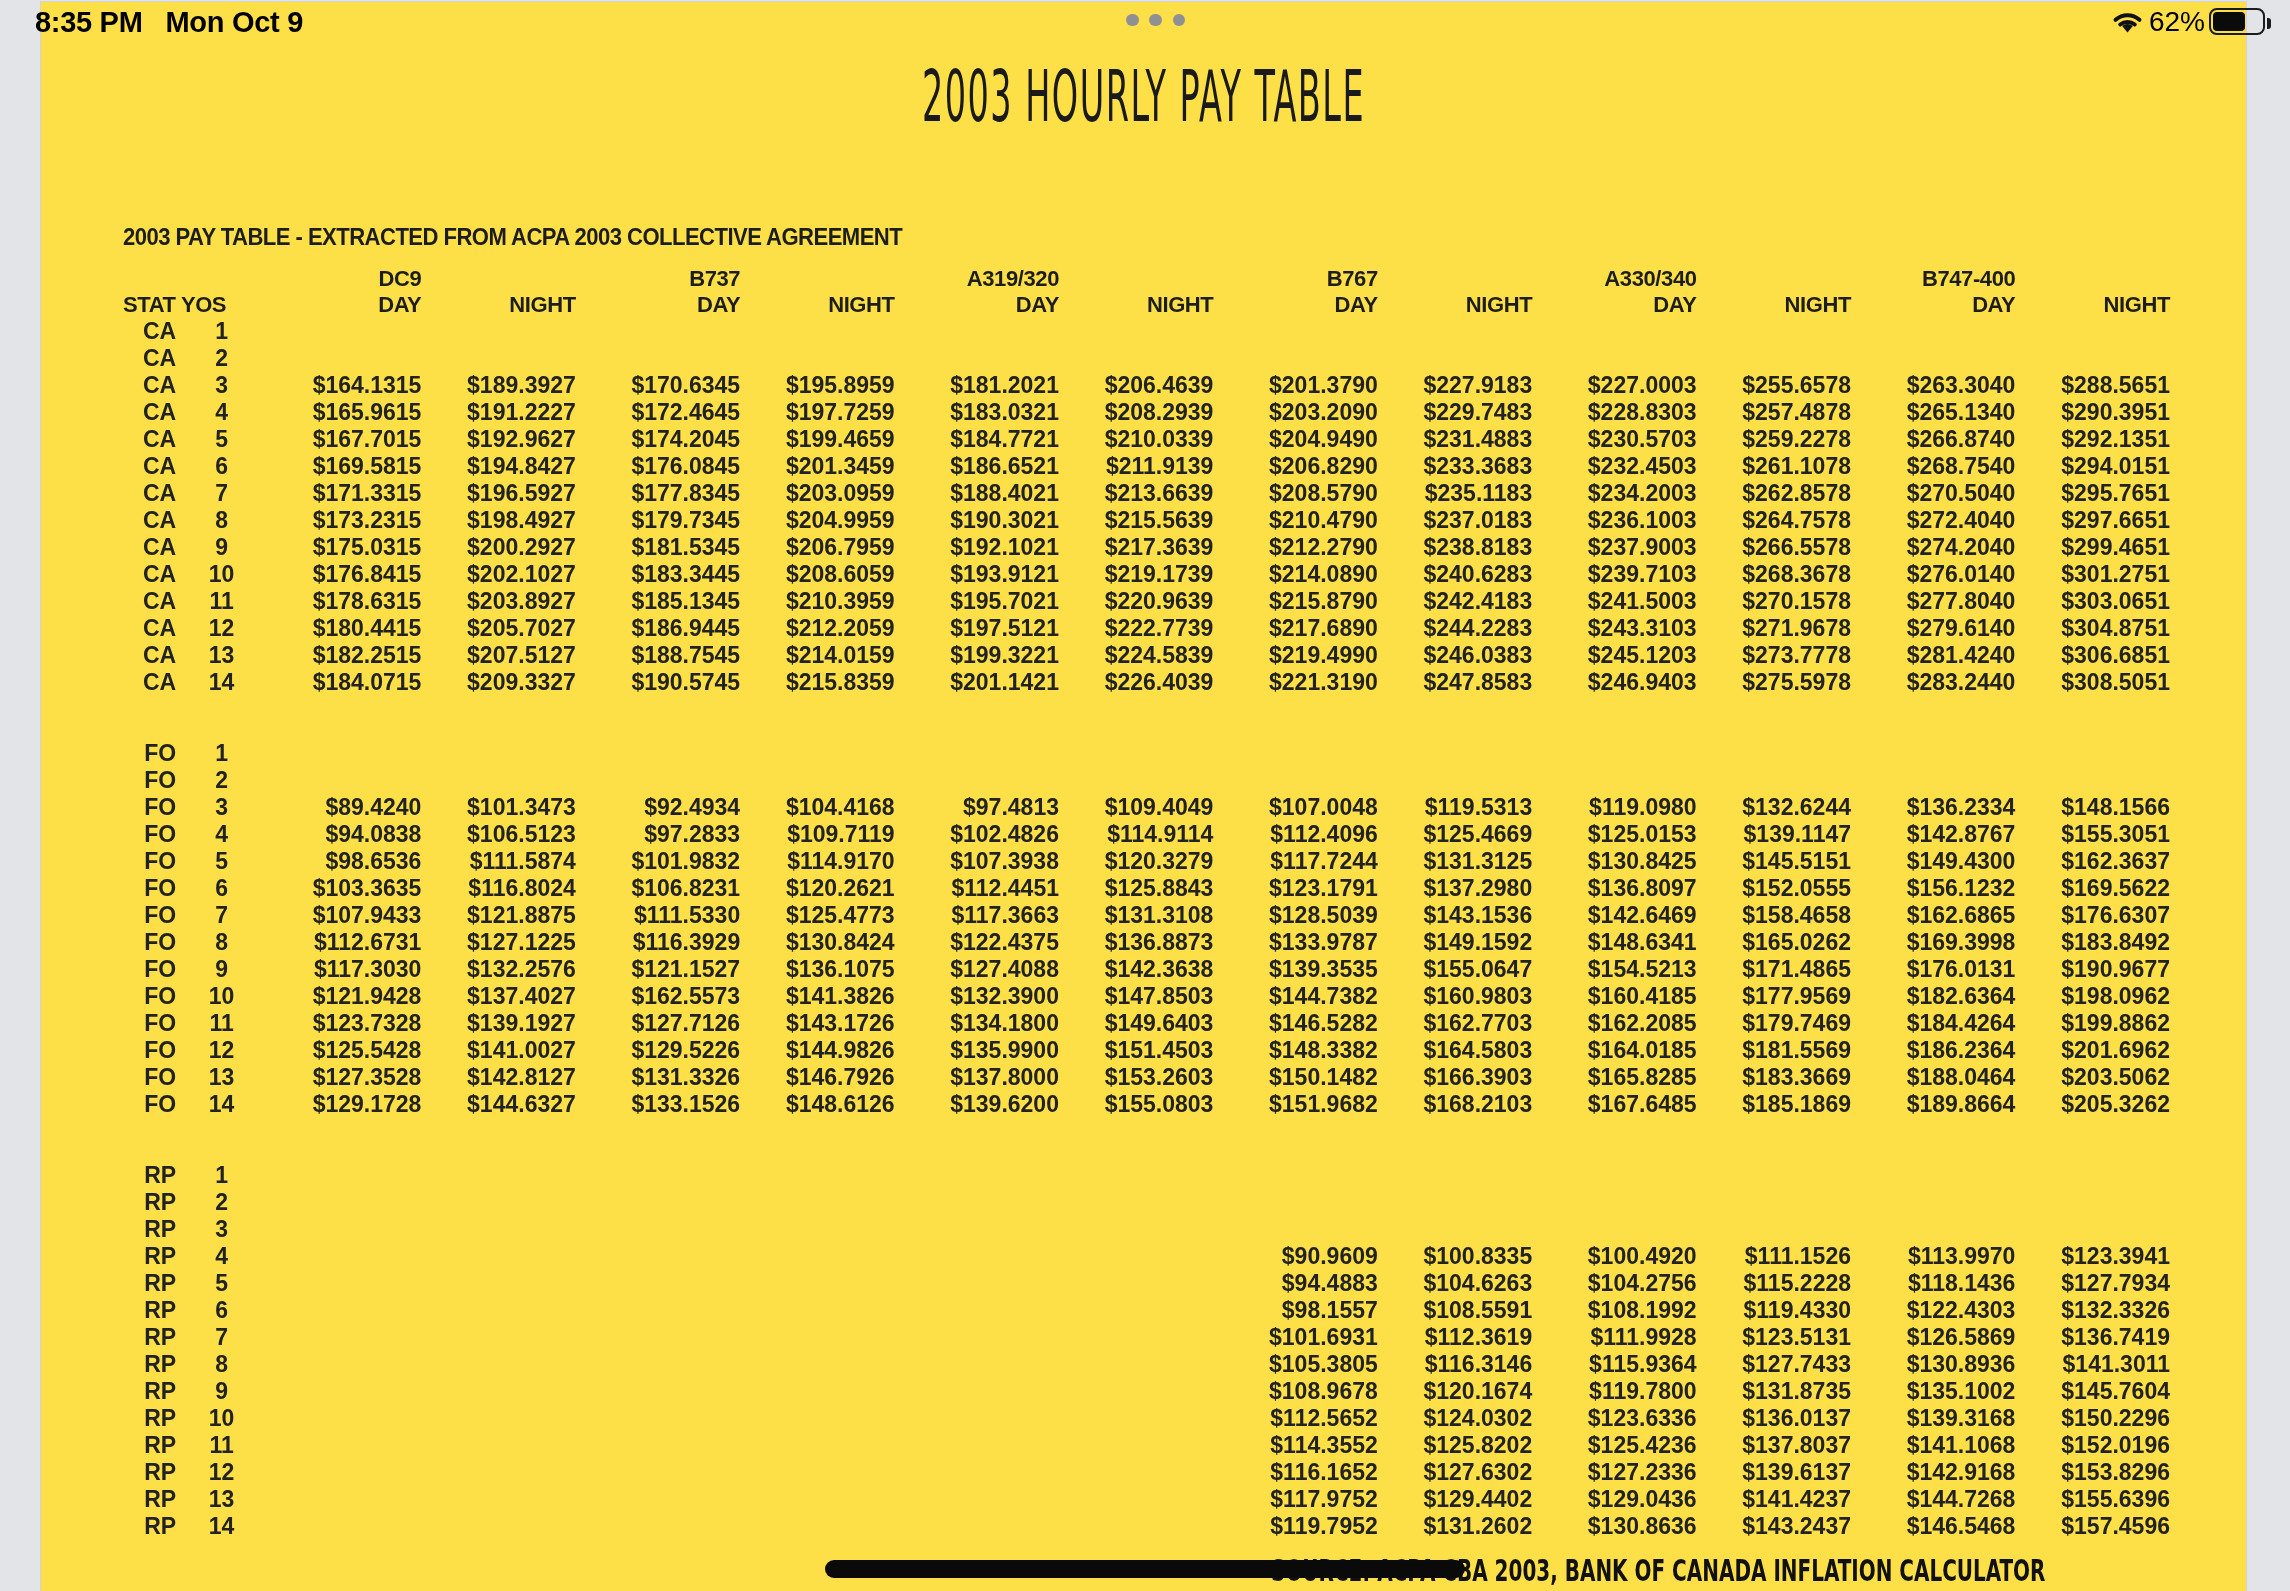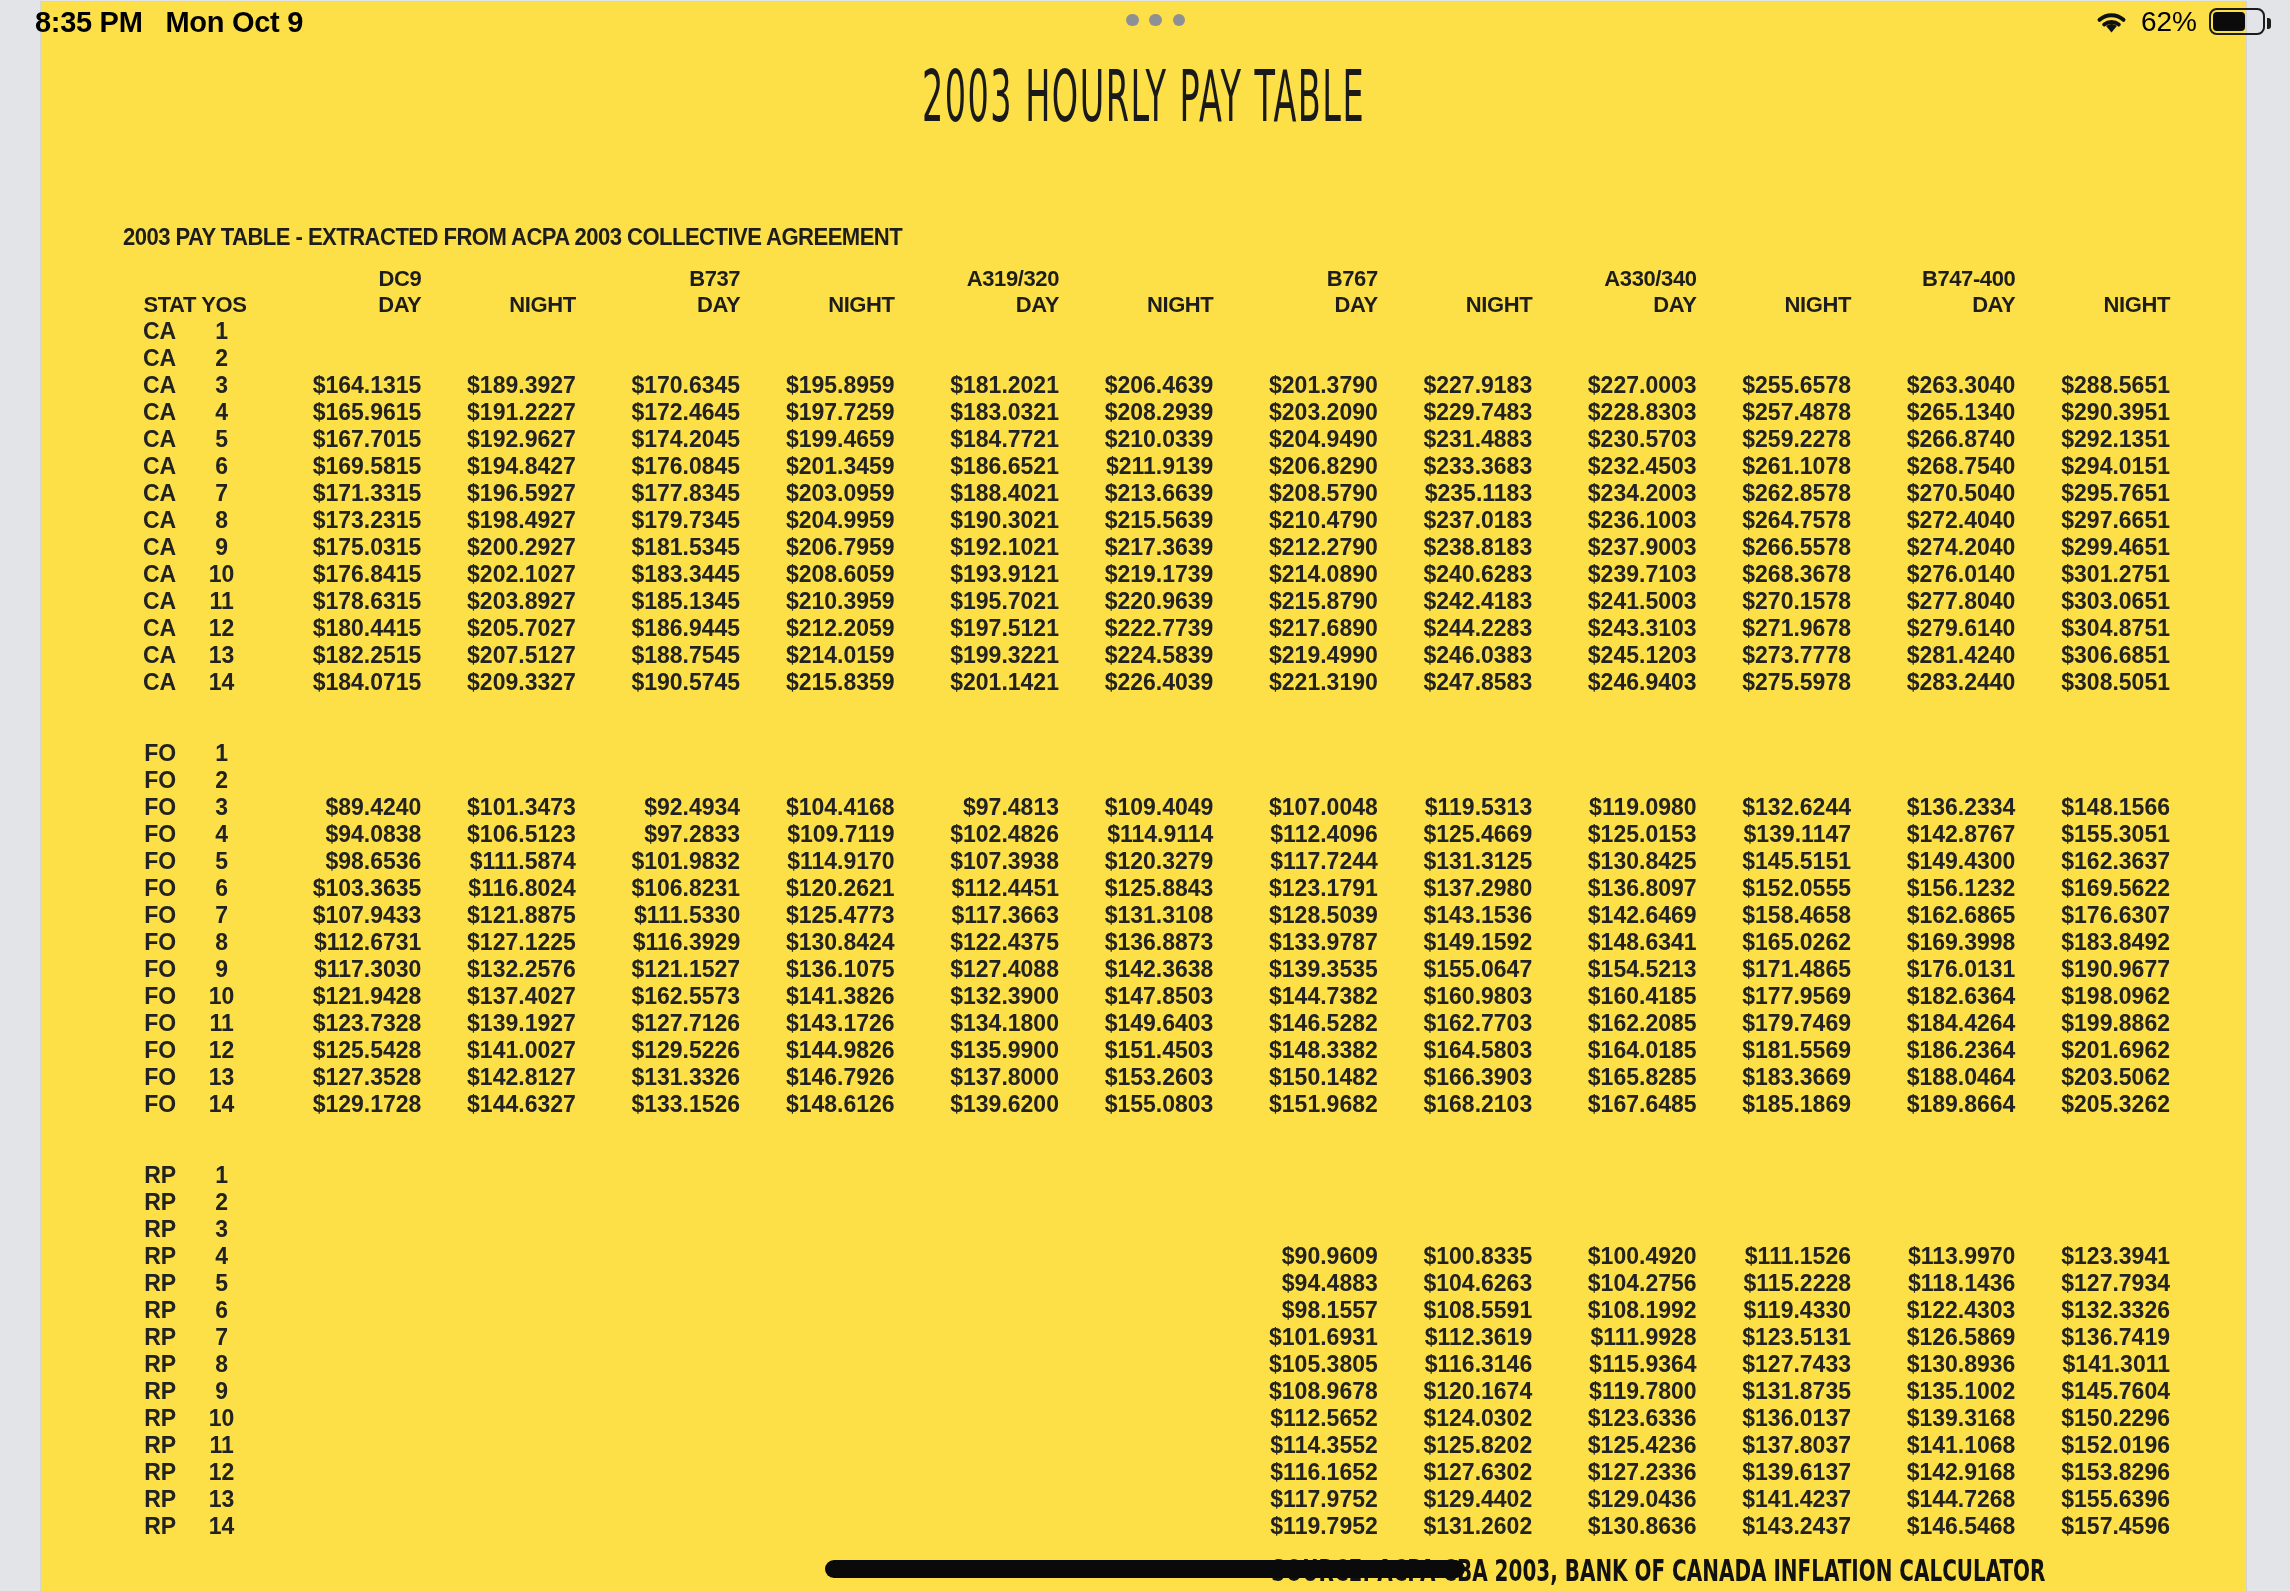--- a/index.html
+++ b/index.html
@@ -22,21 +22,21 @@
     display:flex; align-items:baseline; gap:23px;
     font-size:29px; font-weight:700; letter-spacing:-0.3px;
   }
   .sb-center{
     position:absolute; left:1126px; top:13.6px;
     display:flex; gap:10.7px; align-items:center;
   }
   .sb-dot{ width:12.6px; height:12.6px; border-radius:50%; background:#8e9094; }
   .sb-right{
     position:absolute; right:25px; top:5.8px;
-    display:flex; align-items:center; gap:12px;
+    display:flex; align-items:center; gap:4px;
     font-size:28px; font-weight:500;
   }
   .wifi{ width:35px; height:26px; position:relative; display:block; }
   .batt{
     width:56px; height:27px; border:2.9px solid #1c1c1c; border-radius:7.8px;
     position:relative; display:inline-block;
   }
   .batt::after{
     content:""; position:absolute; right:-7.8px; top:7.8px;
     width:3.9px; height:10.7px; background:#1c1c1c; border-radius:0 2.9px 2.9px 0;
@@ -172,21 +172,21 @@
           <th class="c-gapB hdr-ac"></th>
           <th class="c-val hdr-ac">A330/340</th>
           <th class="c-gapS hdr-ac"></th>
           <th class="c-val hdr-ac"></th>
           <th class="c-gapB hdr-ac"></th>
           <th class="c-val hdr-ac">B747-400</th>
           <th class="c-gapS hdr-ac"></th>
           <th class="c-val hdr-ac"></th>
         </tr>
         <tr>
-          <th class="c-stat hdr-sub" colspan="2" style="text-align:center">STAT YOS</th>
+          <th class="c-stat hdr-sub" colspan="2" style="text-align:left">STAT YOS</th>
           <th class="c-gapS hdr-sub"></th>
           <th class="c-val hdr-sub">DAY</th>
           <th class="c-gapS hdr-sub"></th>
           <th class="c-val hdr-sub">NIGHT</th>
           <th class="c-gapB hdr-sub"></th>
           <th class="c-val hdr-sub">DAY</th>
           <th class="c-gapS hdr-sub"></th>
           <th class="c-val hdr-sub">NIGHT</th>
           <th class="c-gapB hdr-sub"></th>
           <th class="c-val hdr-sub">DAY</th>

